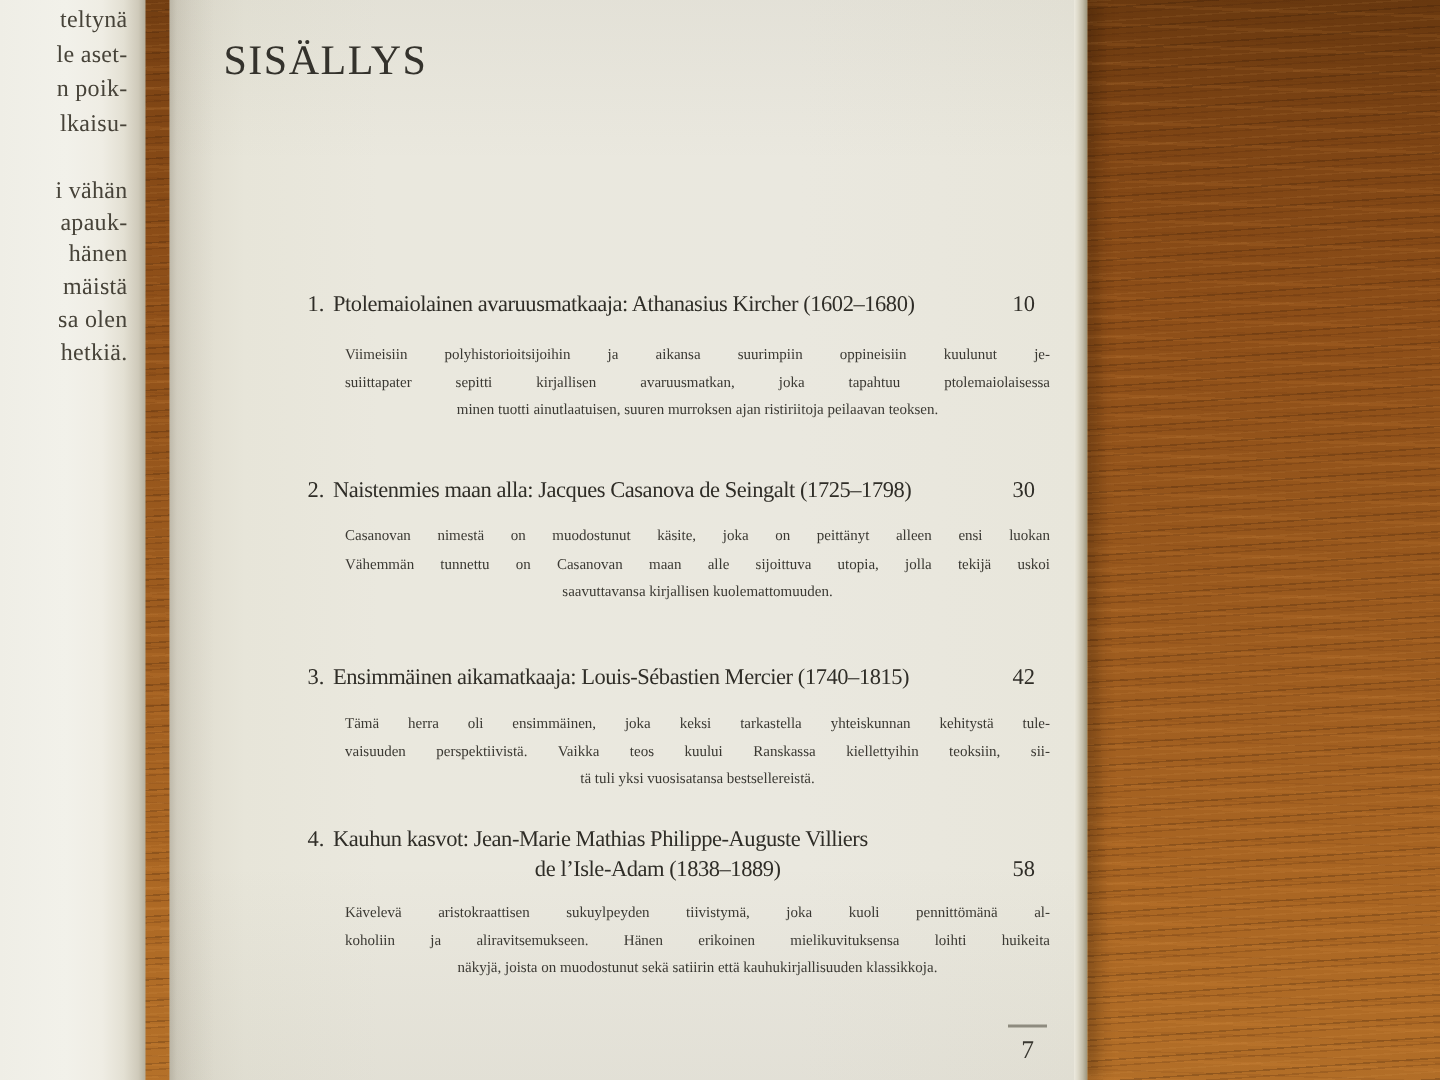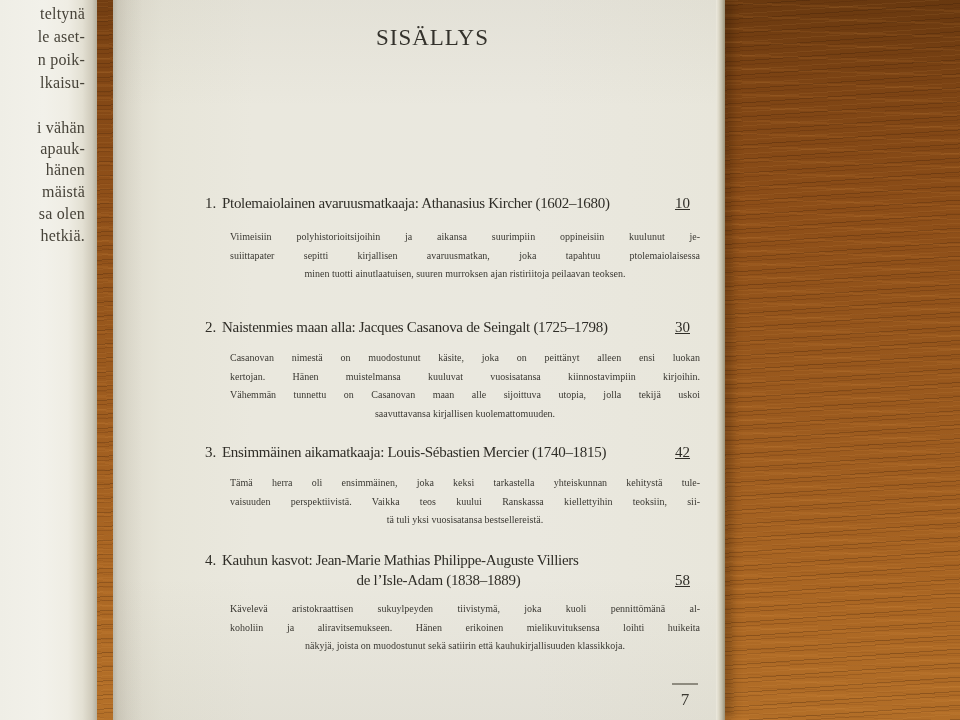--- a/index.html
+++ b/index.html
@@ -51,30 +51,30 @@
   .main-page{
     position:absolute;left:113px;top:0;width:603px;height:720px;
     background:
       linear-gradient(90deg, rgba(90,80,60,0.20) 0, rgba(90,80,60,0.08) 5px, rgba(90,80,60,0) 30px),
       linear-gradient(180deg, rgba(100,95,75,0.05) 0, rgba(0,0,0,0) 15%, rgba(0,0,0,0) 80%, rgba(100,95,75,0.06) 100%),
       linear-gradient(90deg, #d8d4c6 0, #e0ddd0 15px, #e7e5d9 50px, #eae8de 140px, #eae8df 420px, #e8e6db 100%);
   }
 
   .title{
     position:absolute;top:25px;left:0;right:0;padding-left:36px;
-    text-align:center;font-size:23px;letter-spacing:1px;color:#34322c;
+    font-size:28px;letter-spacing:1px;color:#34322c;
   }
 
   .ehead{
     position:absolute;left:92px;width:485px;display:flex;
     font-size:15px;line-height:20px;color:#2f2d27;
   }
   .enum{flex:none;width:17px;}
   .etitle{flex:1;white-space:nowrap;letter-spacing:-0.3px;}
-  .epage{flex:none;margin-left:28px;text-decoration:underline;}
+  .epage{flex:none;margin-left:28px;}
   .esub{padding-left:25px;width:460px;text-align:center;}
 
   .edesc{
     position:absolute;left:117px;width:470px;
     font-size:10px;line-height:18.7px;color:#3b3933;letter-spacing:0;
   }
   .jl{text-align:justify;text-align-last:justify;}
   .ll{text-align:center;}
 
   .foot-rule{
@@ -121,21 +121,20 @@
       <div class="ll">minen tuotti ainutlaatuisen, suuren murroksen ajan ristiriitoja peilaavan teoksen.</div>
     </div>
 
     <div class="ehead" style="top:317px">
       <span class="enum">2.</span>
       <span class="etitle">Naistenmies maan alla: Jacques Casanova de Seingalt (1725–1798)</span>
       <span class="epage">30</span>
     </div>
     <div class="edesc" style="top:349px">
       <div class="jl">Casanovan nimestä on muodostunut käsite, joka on peittänyt alleen ensi luokan</div>
-      <div class="jl">kertojan. Hänen muistelmansa kuuluvat vuosisatansa kiinnostavimpiin kirjoihin.</div>
       <div class="jl">Vähemmän tunnettu on Casanovan maan alle sijoittuva utopia, jolla tekijä uskoi</div>
       <div class="ll">saavuttavansa kirjallisen kuolemattomuuden.</div>
     </div>
 
     <div class="ehead" style="top:442px">
       <span class="enum">3.</span>
       <span class="etitle">Ensimmäinen aikamatkaaja: Louis-Sébastien Mercier (1740–1815)</span>
       <span class="epage">42</span>
     </div>
     <div class="edesc" style="top:474px">

